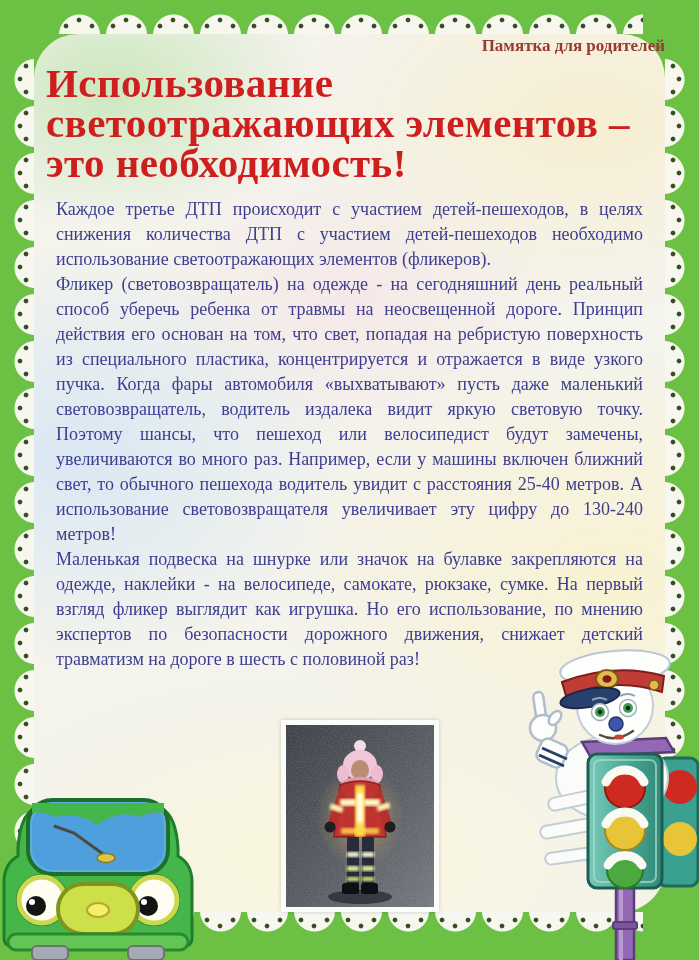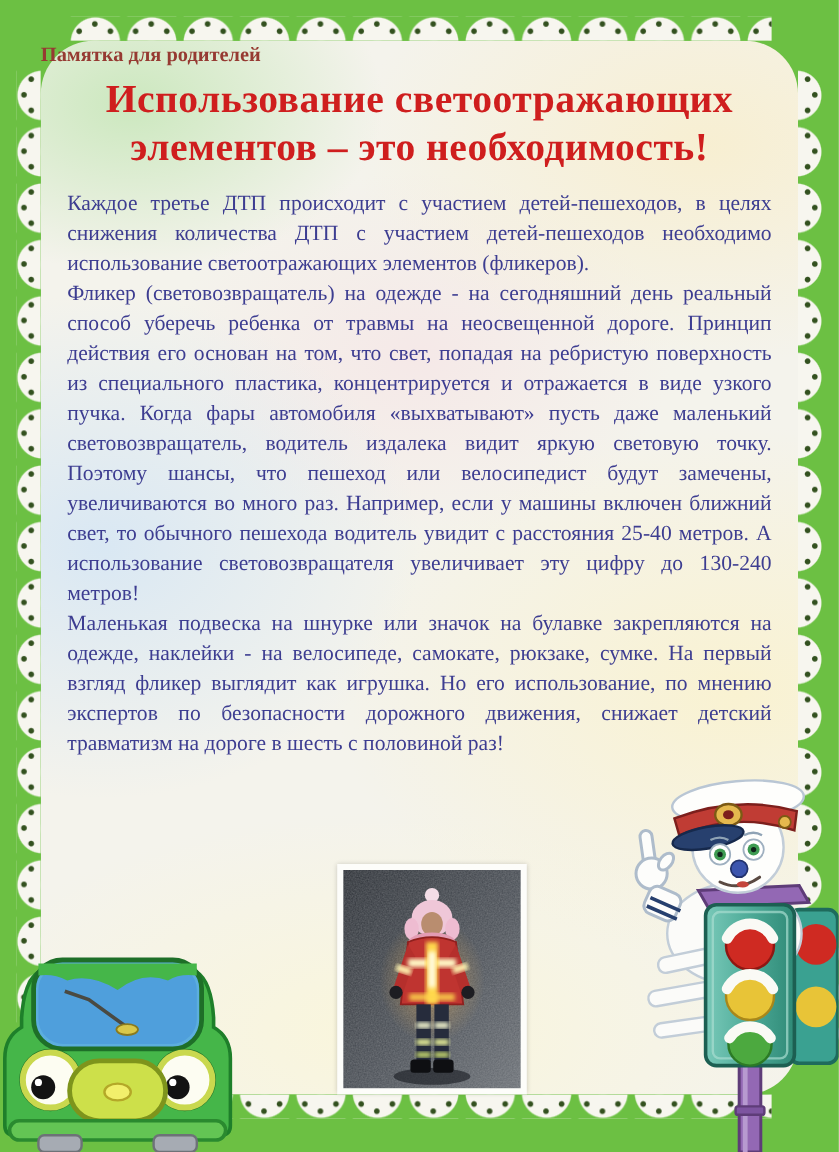--- a/index.html
+++ b/index.html
@@ -54,26 +54,26 @@
     right:14px;top:56px;bottom:76px;width:20px;
     background-image:
       radial-gradient(circle at 8px 10px,  #33511f 1.9px, transparent 2.8px),
       radial-gradient(circle at 14px 23px, #33511f 1.9px, transparent 2.8px),
       radial-gradient(circle at 8px 36px,  #33511f 1.9px, transparent 2.8px),
       radial-gradient(circle at -1px 23.5px, #f7f6ef 20px, transparent 21px);
     background-size:20px 47px;background-repeat:repeat-y;
   }
   
   .header-label{
-    margin:0;padding-top:1px;text-align:left;
+    margin:0;padding-top:1px;text-align:right;
     font-size:17px;font-weight:bold;color:#963a32;line-height:22px;
   }
   .main-title{
-    margin:6px 12px 0;text-align:center;
-    font-size:33px;font-weight:bold;color:#cf1e1e;line-height:40px;letter-spacing:.4px;
+    margin:6px 12px 0;
+    font-size:41px;font-weight:bold;color:#cf1e1e;line-height:40px;letter-spacing:.4px;
   }
   .body-text{
     margin:14px 22px 0;color:#3d3d91;
     font-size:18px;line-height:25px;text-align:justify;
   }
   .body-text p{margin:0;}
   
   .illus{position:absolute;z-index:3;}
   .car-illustration{left:2px;top:786px;width:192px;height:174px;}
   .child-photo{

